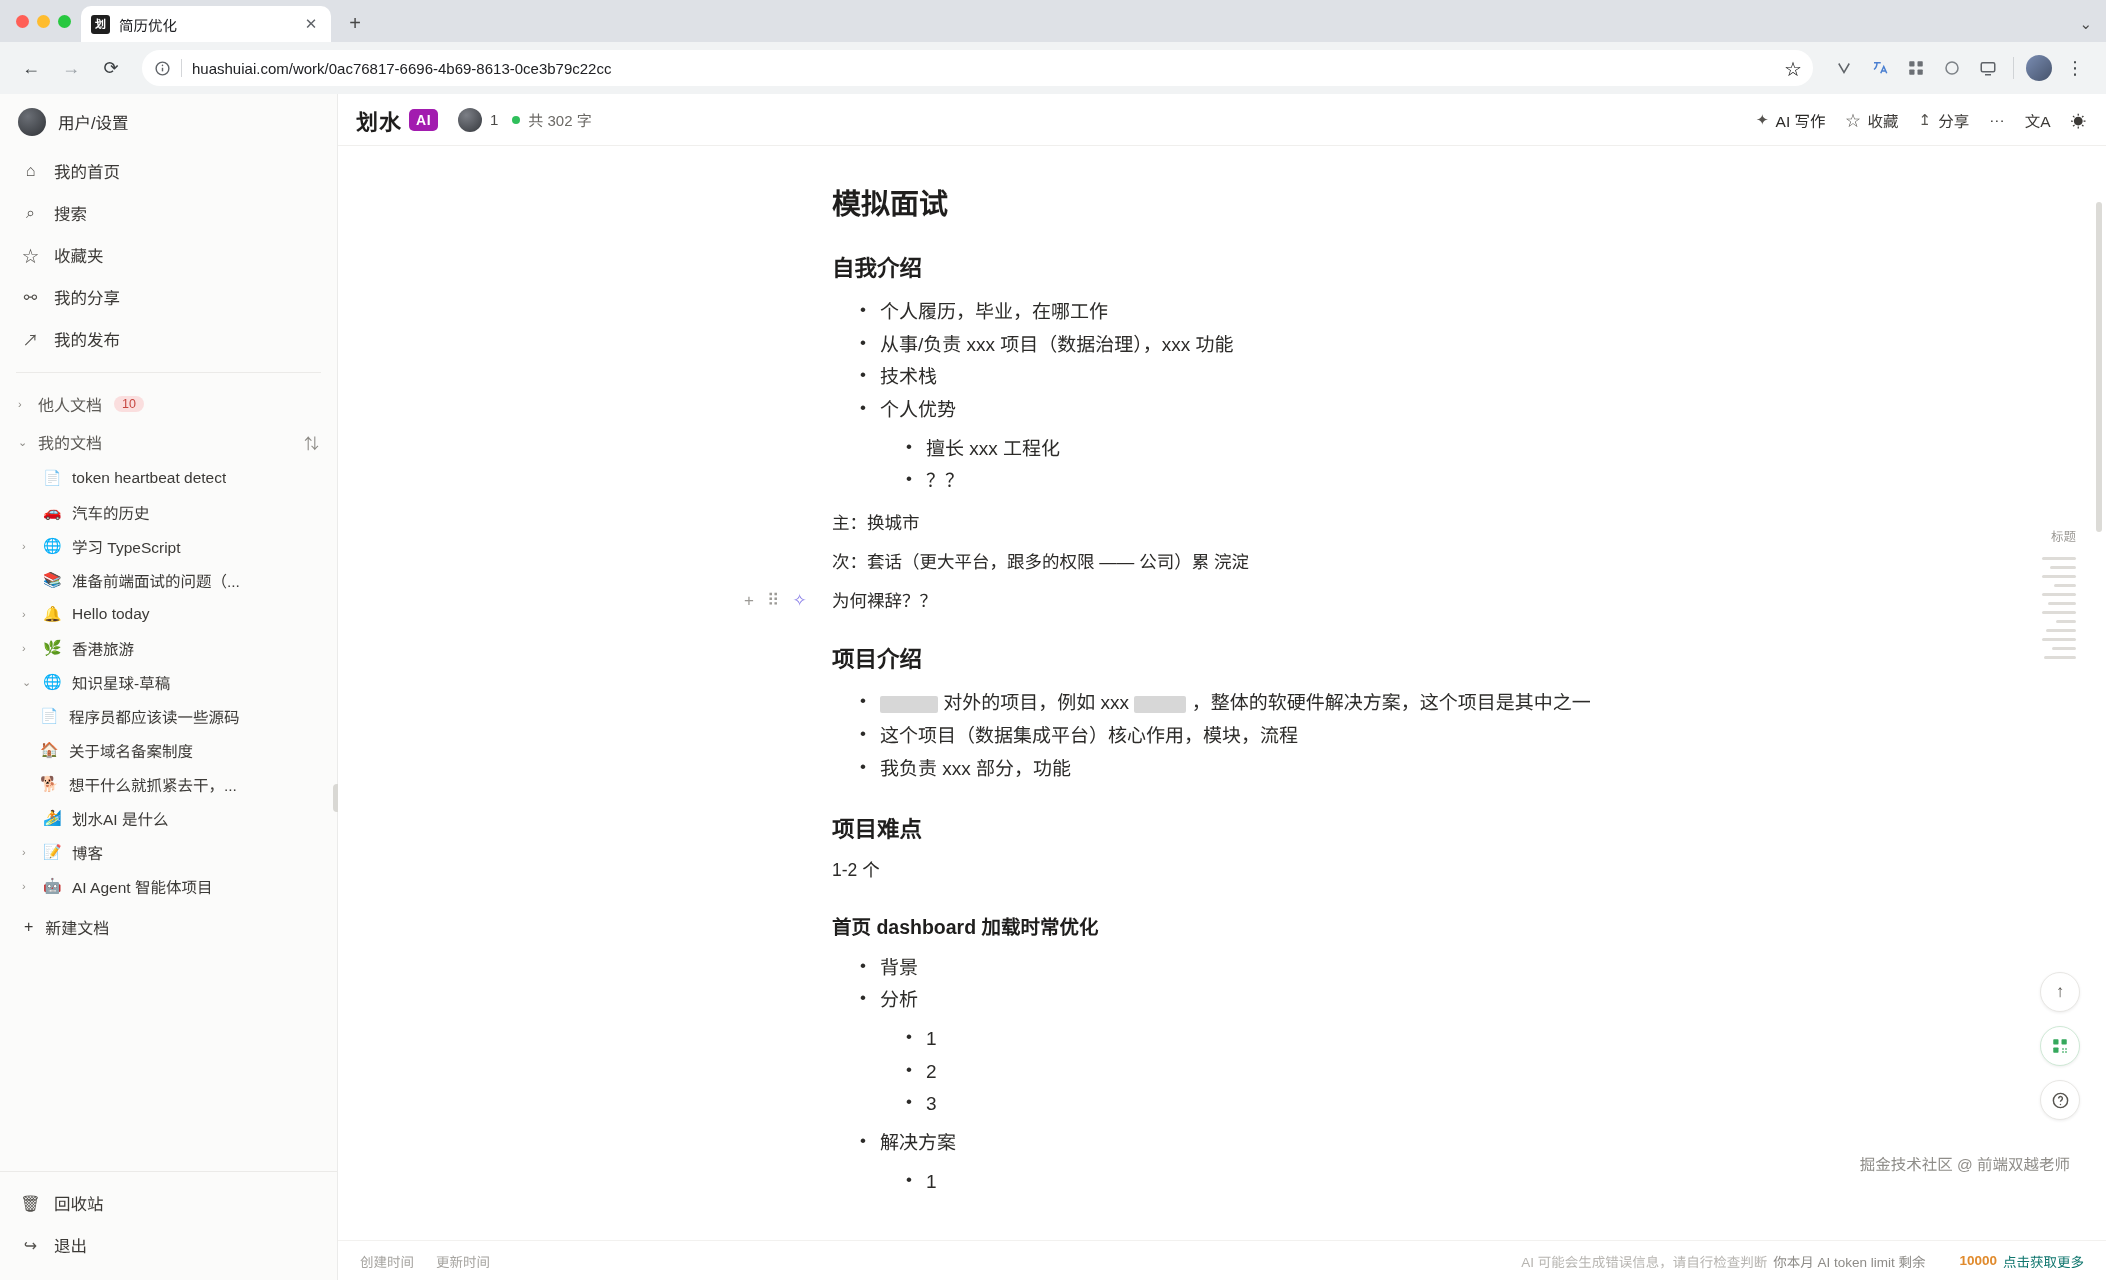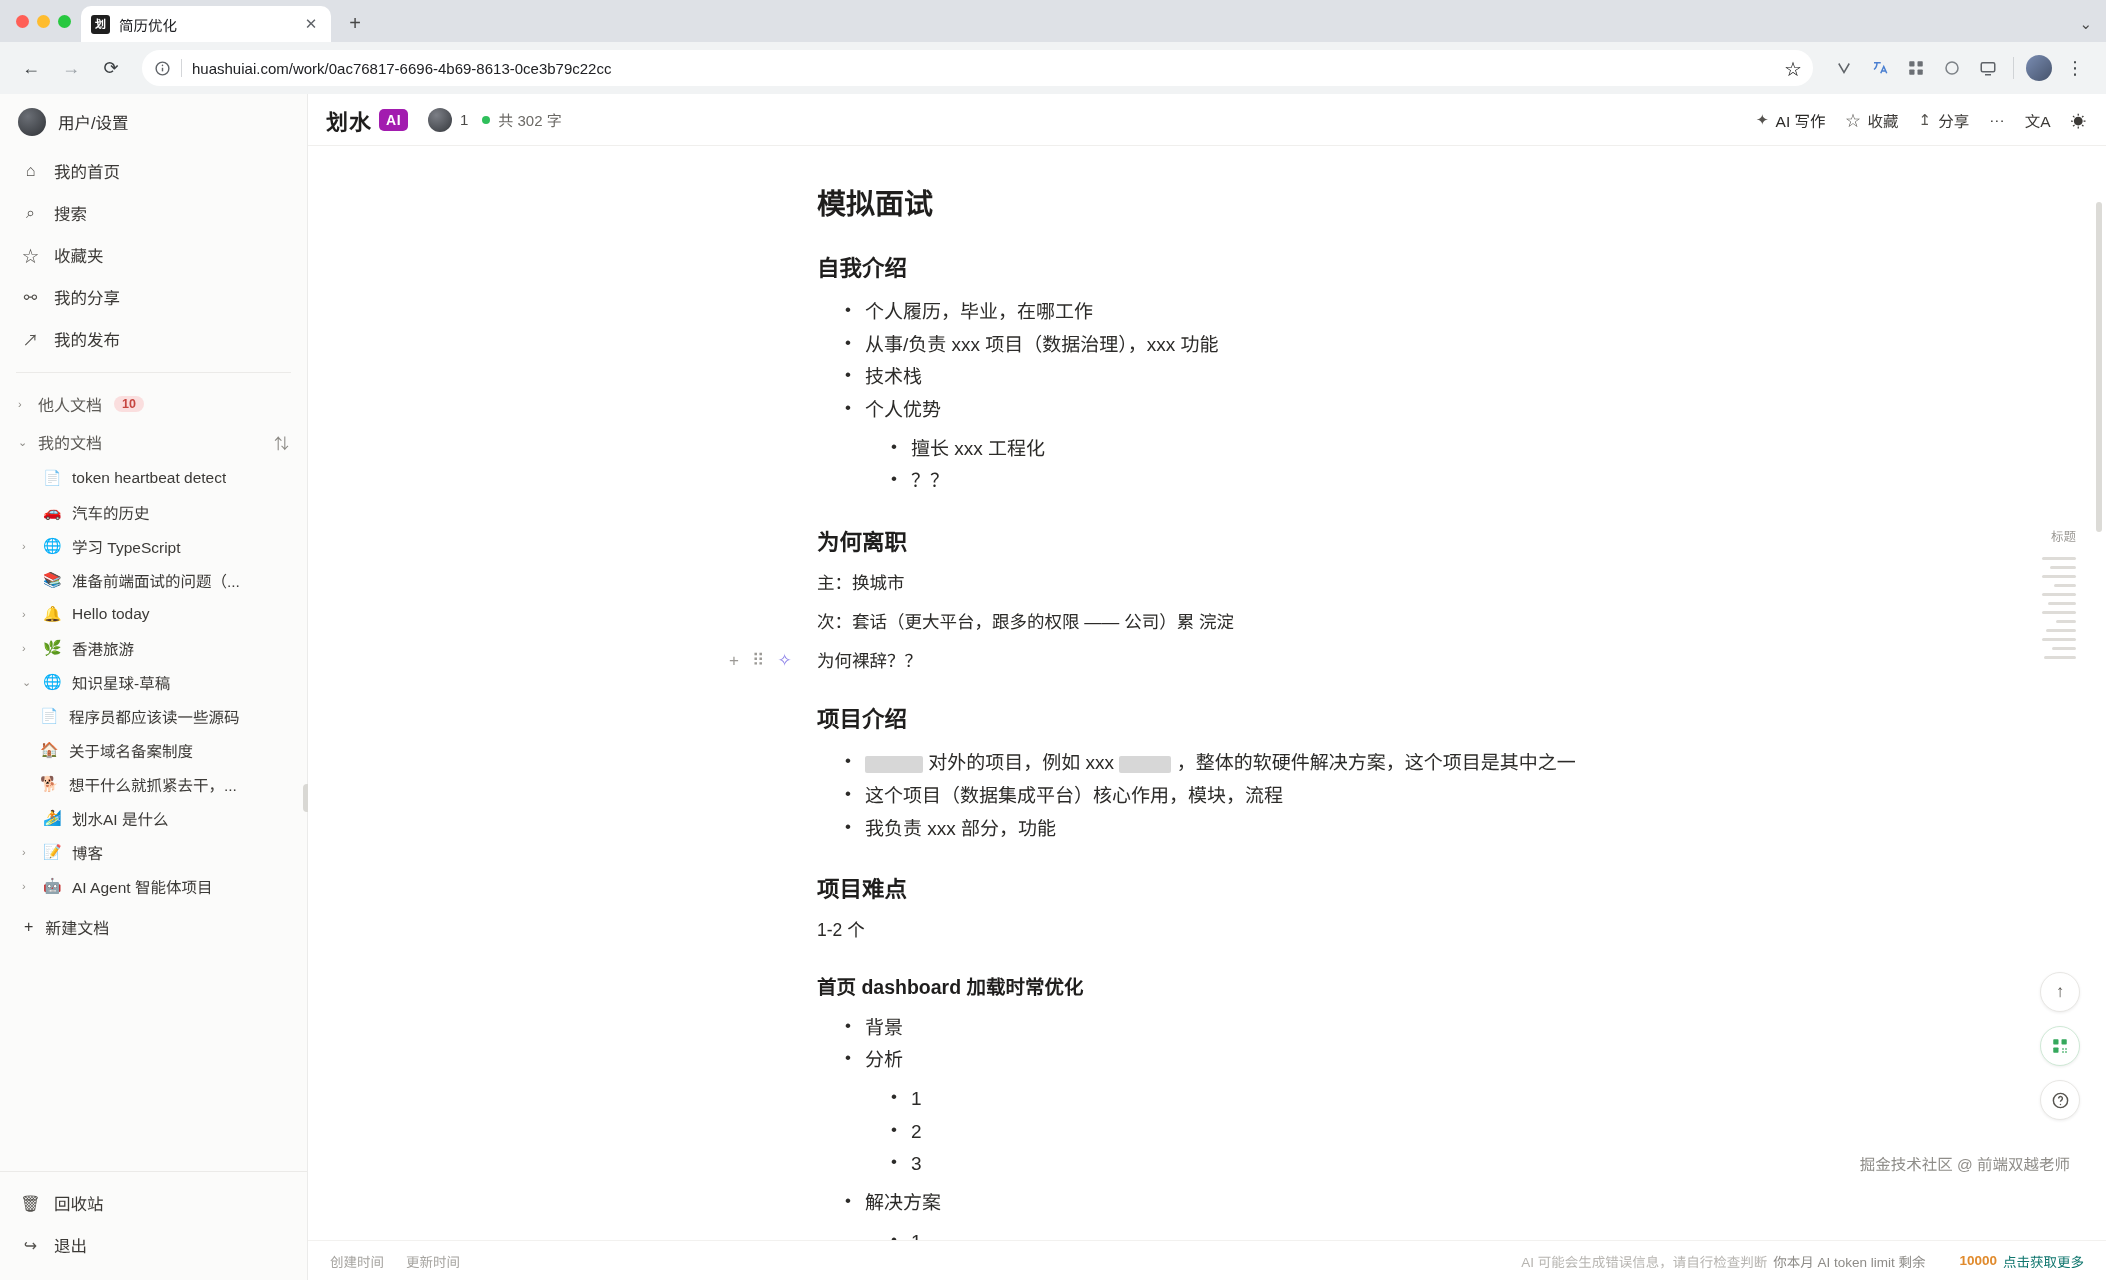--- a/index.html
+++ b/index.html
@@ -90,21 +90,21 @@
   .avatar-tb { width: 26px; height: 26px; border-radius: 50%; background: linear-gradient(135deg,#7a8db3,#46536b); }
   .vbar { width: 1px; height: 22px; background: #d0d3d6; margin: 0 6px; }
 
   
   .page {
     flex: 1; display: flex; background: #fff; position: relative; overflow: hidden;
   }
 
   
   .sidebar {
-    width: 308px; flex: none;
+    width: 338px; flex: none;
     background: #fbfbfa;
     border-right: 1px solid #ebebea;
     display: flex; flex-direction: column;
     padding: 0;
     position: relative;
   }
   .user-row {
     display: flex; align-items: center; gap: 12px;
     padding: 14px 18px 12px 18px;
   }
@@ -124,21 +124,21 @@
   .nav-item .ico { width: 21px; text-align: center; font-size: 16px; color: #55534f; flex:none; }
   .sep { height: 1px; background: #ebeae8; margin: 12px 16px; }
 
   .group-head {
     display: flex; align-items: center; gap: 8px;
     padding: 7px 18px; font-size: 16px; color: #5d5b57;
   }
   .chev { font-size: 11px; color: #8a8883; width: 12px; }
   .badge-count {
     background: #fadede; color: #c6453f;
-    font-size: 12.5px; font-weight: 700;
+    font-size: 12.5px; font-weight: 400;
     border-radius: 10px; padding: 1px 8px;
     margin-left: 4px;
   }
   .group-head .spacer { flex: 1; }
   .sortico { color: #8a8883; font-size: 15px; }
 
   .doc-list { overflow: hidden; }
   .doc-item {
     display: flex; align-items: center; gap: 9px;
     height: 34px; padding: 0 18px 0 22px;
@@ -517,21 +517,20 @@
             <li>技术栈</li>
             <li>
               <span>个人优势</span>
               <ul class="bul">
                 <li>擅长 xxx 工程化</li>
                 <li>？？</li>
               </ul>
             </li>
           </ul>
 
-          <h2 class="sec">为何离职</h2>
           <p class="para">主：换城市</p>
           <p class="para">
             <span>次：套话（更大平台，跟多的权限 —— 公司）累 浣淀</span>
           </p>
           <div style="position:relative;">
             <div class="block-tools">
               <span>+</span>
               <span>⠿</span>
               <span class="ai">✧</span>
             </div>

